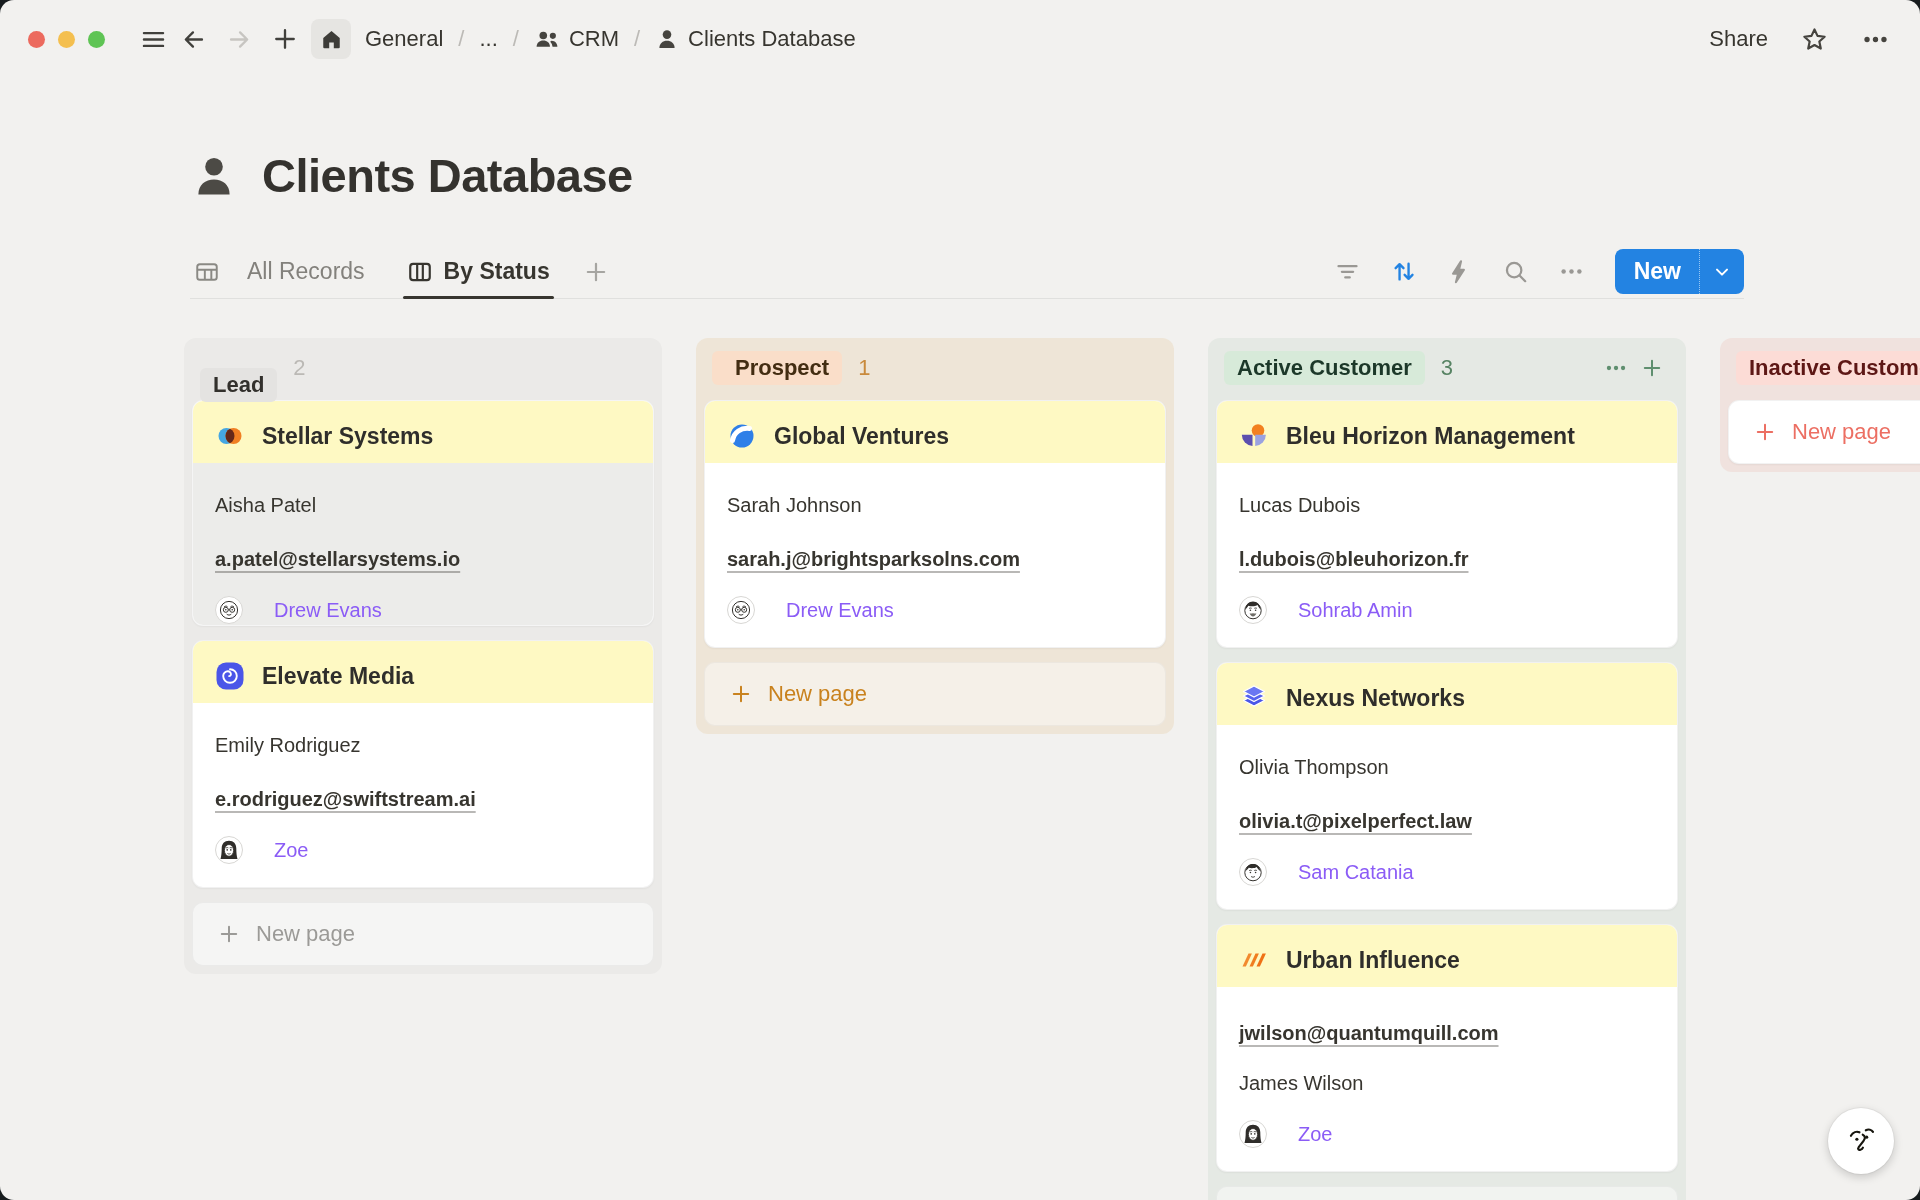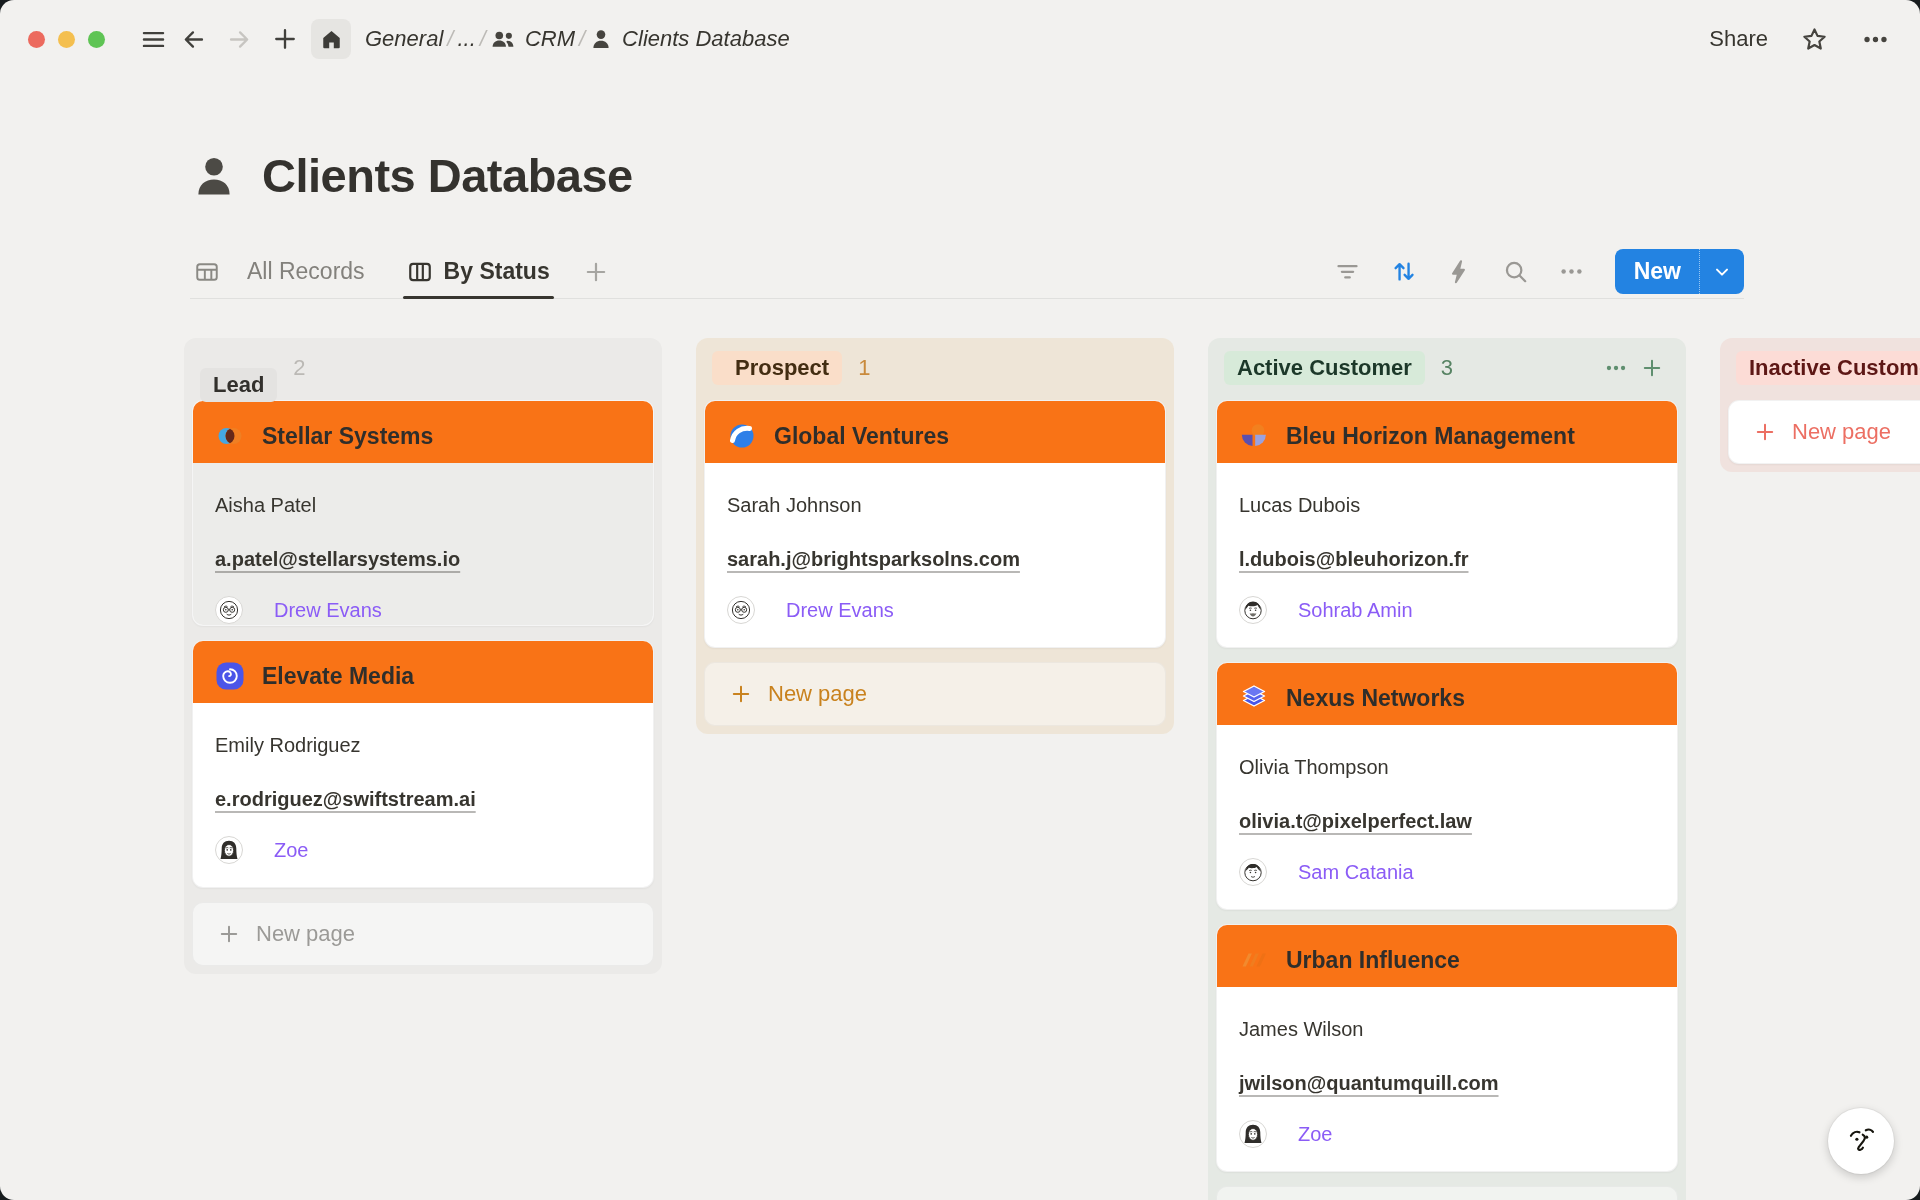--- a/index.html
+++ b/index.html
@@ -7,21 +7,21 @@
   #window { position:relative; width:1920px; height:1200px; background:#f2f1ef; border-radius:14px; overflow:hidden; color:#37352f; }
 
   
   .topbar { height:78px; display:flex; align-items:center; padding:0 30px 0 28px; }
   .lights { display:flex; gap:13px; margin-right:28px; }
   .light { width:17px; height:17px; border-radius:50%; }
   .light.red{ background:#ec6a5e; } .light.yellow{ background:#f4bf4f; } .light.green{ background:#5fc454; }
   .tb-icon { display:flex; align-items:center; justify-content:center; width:40px; height:40px; border-radius:8px; }
   .tb-icon.boxed { background:#e6e5e2; }
   .nav-group { display:flex; align-items:center; gap:6px; margin-right:10px; }
-  .breadcrumb { display:flex; align-items:center; font-size:22px; color:#37352f;font-style:italic; }
+  .breadcrumb { display:flex; align-items:center; gap:11px; font-size:22px; color:#37352f; }
   .crumb { display:flex; align-items:center; gap:9px; padding:3px 4px; border-radius:6px; cursor:default; }
   .crumb-sep { color:#bcbab6; font-size:22px; }
   .topbar-right { margin-left:auto; display:flex; align-items:center; gap:32px; }
   .share { font-size:22px; color:#37352f; }
 
   
   .title-row { display:flex; align-items:center; gap:24px; margin:70px 0 0 190px; }
   .page-title { font-size:47px; font-weight:700; letter-spacing:-0.5px; color:#34322e; }
 
   
@@ -49,21 +49,21 @@
   .pill-gray   { background:#e4e3e1; color:#32302c;margin-top:33px; }
   .pill-orange { background:#fadec9; color:#432d12;padding-left:23px; }
   .pill-green  { background:#d7ead9; color:#1c3829; }
   .pill-red    { background:#fcdcd6; color:#5d1715; }
   .col-count { font-size:22px; margin-left:16px; font-weight:500; }
   .count-gray{ color:#bbb9b5; } .count-orange{ color:#c98a3c; } .count-green{ color:#578363; }
   .col-spacer { flex:1; }
   .col-ctl { display:flex; align-items:center; justify-content:center; width:36px; height:36px; border-radius:6px; }
 
   .card { background:#fff; border-radius:11px; border:1px solid rgba(0,0,0,0.055); box-shadow:0 1px 2px rgba(15,15,15,0.045); margin-bottom:14px; overflow:hidden; cursor:default; }
-  .card-title-row { display:flex; align-items:center; gap:17px; padding:20px 22px 12px 22px; background:#f97316; }
+  .card-title-row { display:flex; align-items:center; gap:17px; padding:20px 22px 12px 22px; background:#fef9c3; }
   .logo { width:30px; height:30px; flex:none; display:flex; }
   .card-title { font-size:23px; font-weight:600; color:#2f2e2b; }
   .card-body { padding:4px 22px 22px 22px; }
   .card.ghost .card-body { background:#ececea; margin:0 -22px -22px; padding:4px 44px 22px 44px; }
   .card.ghost { border-color:rgba(0,0,0,0.04); }
   .card-line { margin-top:26px; font-size:20px; color:#37352f; line-height:24px; }
   .card-line.email { margin-top:30px;font-weight:bold; }
   .email-text { text-decoration:underline; text-decoration-color:rgba(55,53,47,0.35); text-decoration-thickness:1.5px; text-underline-offset:5px; }
   .owner-row { margin-top:24px; display:flex; align-items:center; gap:31px; font-size:20px; color:#8b5cf6; height:30px; }
   .avatar { width:28px; height:28px; border-radius:50%; background:#fff; border:1px solid #d8d7d4; overflow:hidden; display:flex; align-items:center; justify-content:center; flex:none; }
@@ -433,22 +433,22 @@
             <span class="logo">
               <svg viewBox="0 0 30 30" width="30" height="30">
                 <path d="M3.5 21.5 9.5 8.5h3.4L6.9 21.5Z" fill="#f28a2e"></path>
                 <path d="M10.5 21.5 16.5 8.5h3.4L13.9 21.5Z" fill="#f07d1f"></path>
                 <path d="M17.5 21.5 23.5 8.5h3.4L20.9 21.5Z" fill="#ef7115"></path>
               </svg>
             </span>
             <h3 class="card-title">Urban Influence</h3>
           </div>
           <div class="card-body">
+            <div class="card-line email"><span class="email-text">jwilson@quantumquill.com</span></div>
             <div class="card-line">James Wilson</div>
-            <div class="card-line email"><span class="email-text">jwilson@quantumquill.com</span></div>
             <div class="owner-row">
               <span class="avatar">
                 <svg viewBox="0 0 24 24" width="24" height="24">
                   <path d="M12 2.8c-4.6 0-7.3 3-7.3 7.6 0 3.6-.4 8-1.2 10.6h17c-.8-2.6-1.2-7-1.2-10.6 0-4.6-2.7-7.6-7.3-7.6Z" fill="#2f2d2a"></path>
                   <ellipse cx="12" cy="12.4" rx="4.6" ry="5.9" fill="#fff" stroke="#35332f" stroke-width=".9"></ellipse>
                   <circle cx="10.2" cy="11.9" r=".8" fill="#35332f"></circle>
                   <circle cx="13.8" cy="11.9" r=".8" fill="#35332f"></circle>
                   <path d="M8.9 10.1c.8-.6 1.8-.6 2.4-.3M12.7 9.8c.8-.3 1.8-.3 2.4.3" stroke="#35332f" fill="none" stroke-width=".9"></path>
                   <path d="M10.8 15.7c.8.5 1.6.5 2.4 0" stroke="#35332f" fill="none" stroke-width=".9" stroke-linecap="round"></path>
                 </svg>

